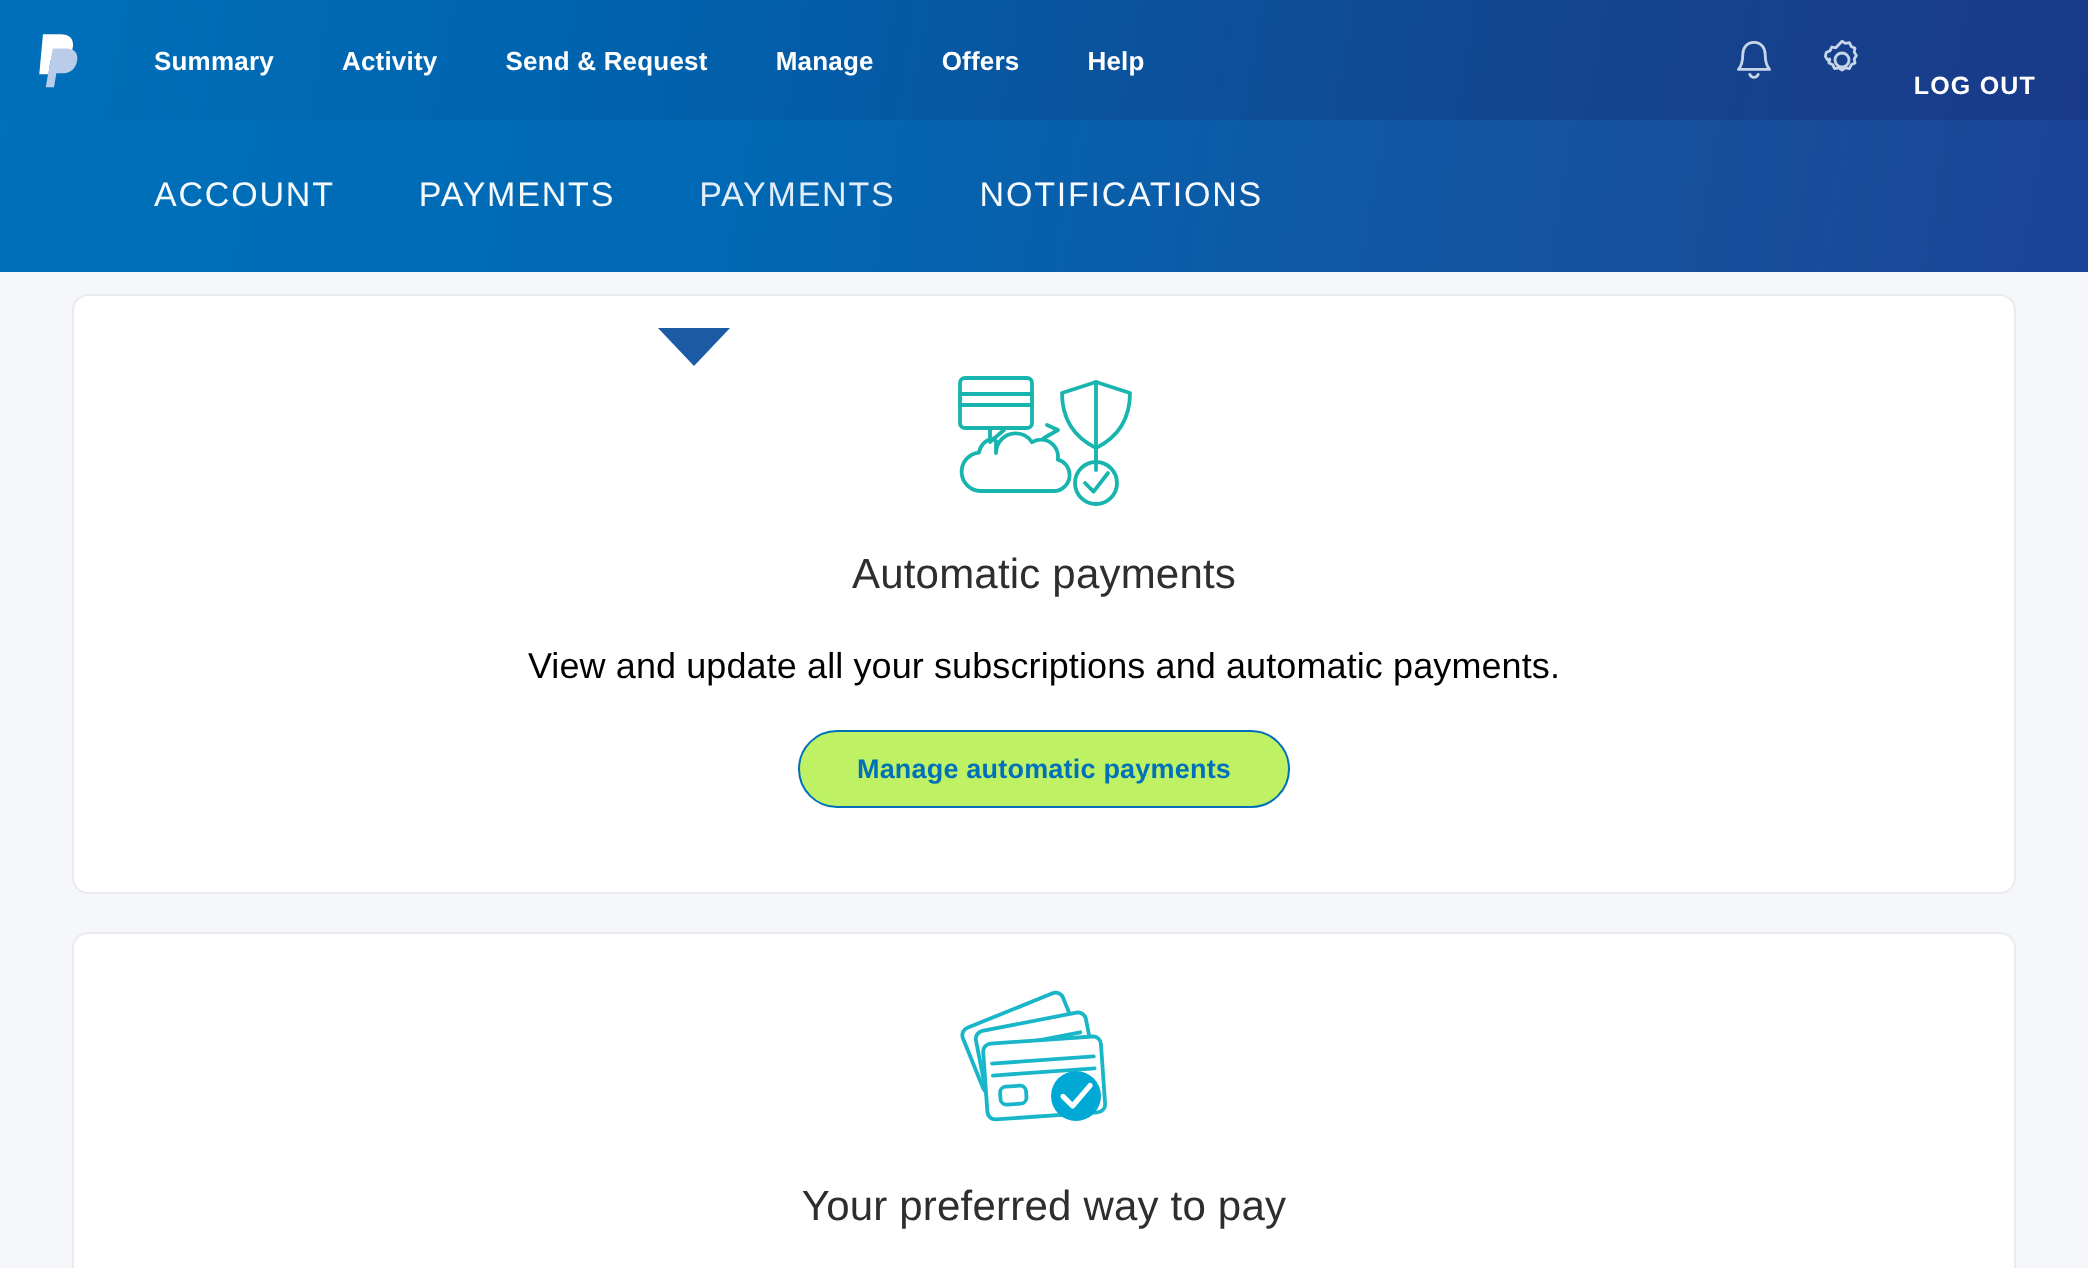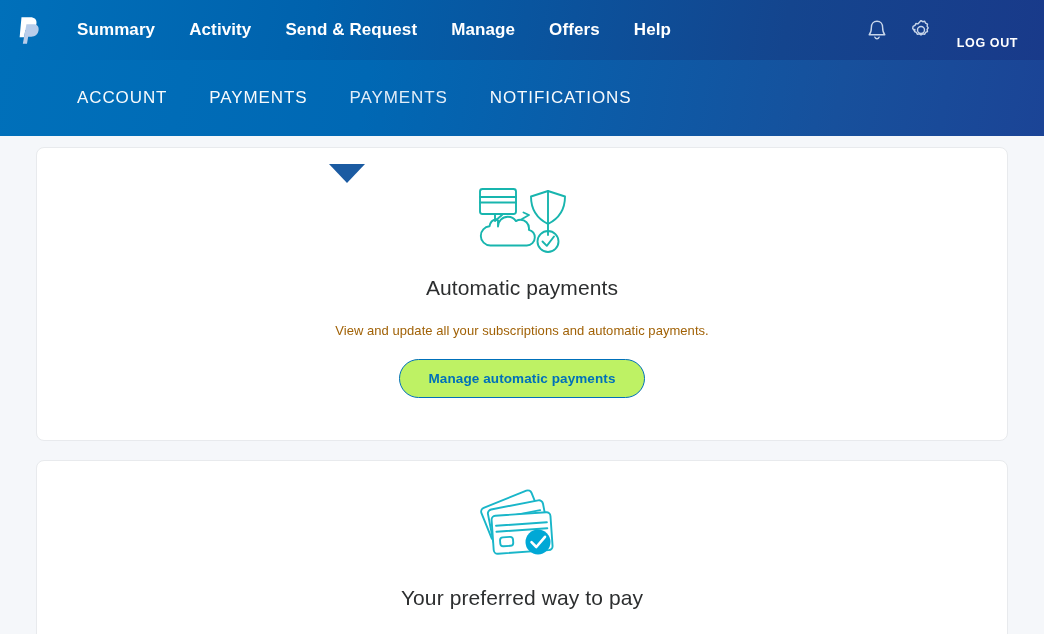--- a/index.html
+++ b/index.html
@@ -15,21 +15,21 @@
     position:relative;
     height:60px;
     background:linear-gradient(100deg,#0070ba 0%,#0062ad 30%,#14458e 75%,#193a8a 100%);
     display:flex; align-items:center;
   }
   .logo-wrap{ width:60px; display:flex; align-items:center; justify-content:center; }
   .logo{ width:26px; height:30px; display:block; }
 
   .topnav-links{ display:flex; align-items:center; gap:0; }
   .topnav-link{
-    color:#ffffff; font-size:17px; font-weight:bold;
+    color:#ffffff; font-size:13px; font-weight:bold;
     padding:0 17px; white-space:nowrap; cursor:pointer;
     letter-spacing:.1px;
   }
 
   .topnav-right{
     margin-left:auto; display:flex; align-items:flex-end;
     padding-right:18px; gap:0;
   }
   .icon-btn{
     width:44px; height:40px; display:flex;
@@ -82,21 +82,21 @@
 
   .illus{ display:block; }
   .illus-1{ margin-bottom:19px; }
   .illus-2{ margin-bottom:17px; }
 
   .card-title{
     font-size:21px; color:#2c2e2f; font-weight:normal;
     letter-spacing:.1px;
   }
   .card-desc{
-    font-size:13px; color:#a16207;
+    font-size:18px; color:#000000;
     margin-top:23px; letter-spacing:.05px;
   }
   .pill-btn{
     margin-top:21px;
     display:inline-block;
     border:1.6px solid #0070ba;
     color:#0070ba;
     background:#bef264;
     font-size:13.5px; font-weight:bold;
     border-radius:22px;

